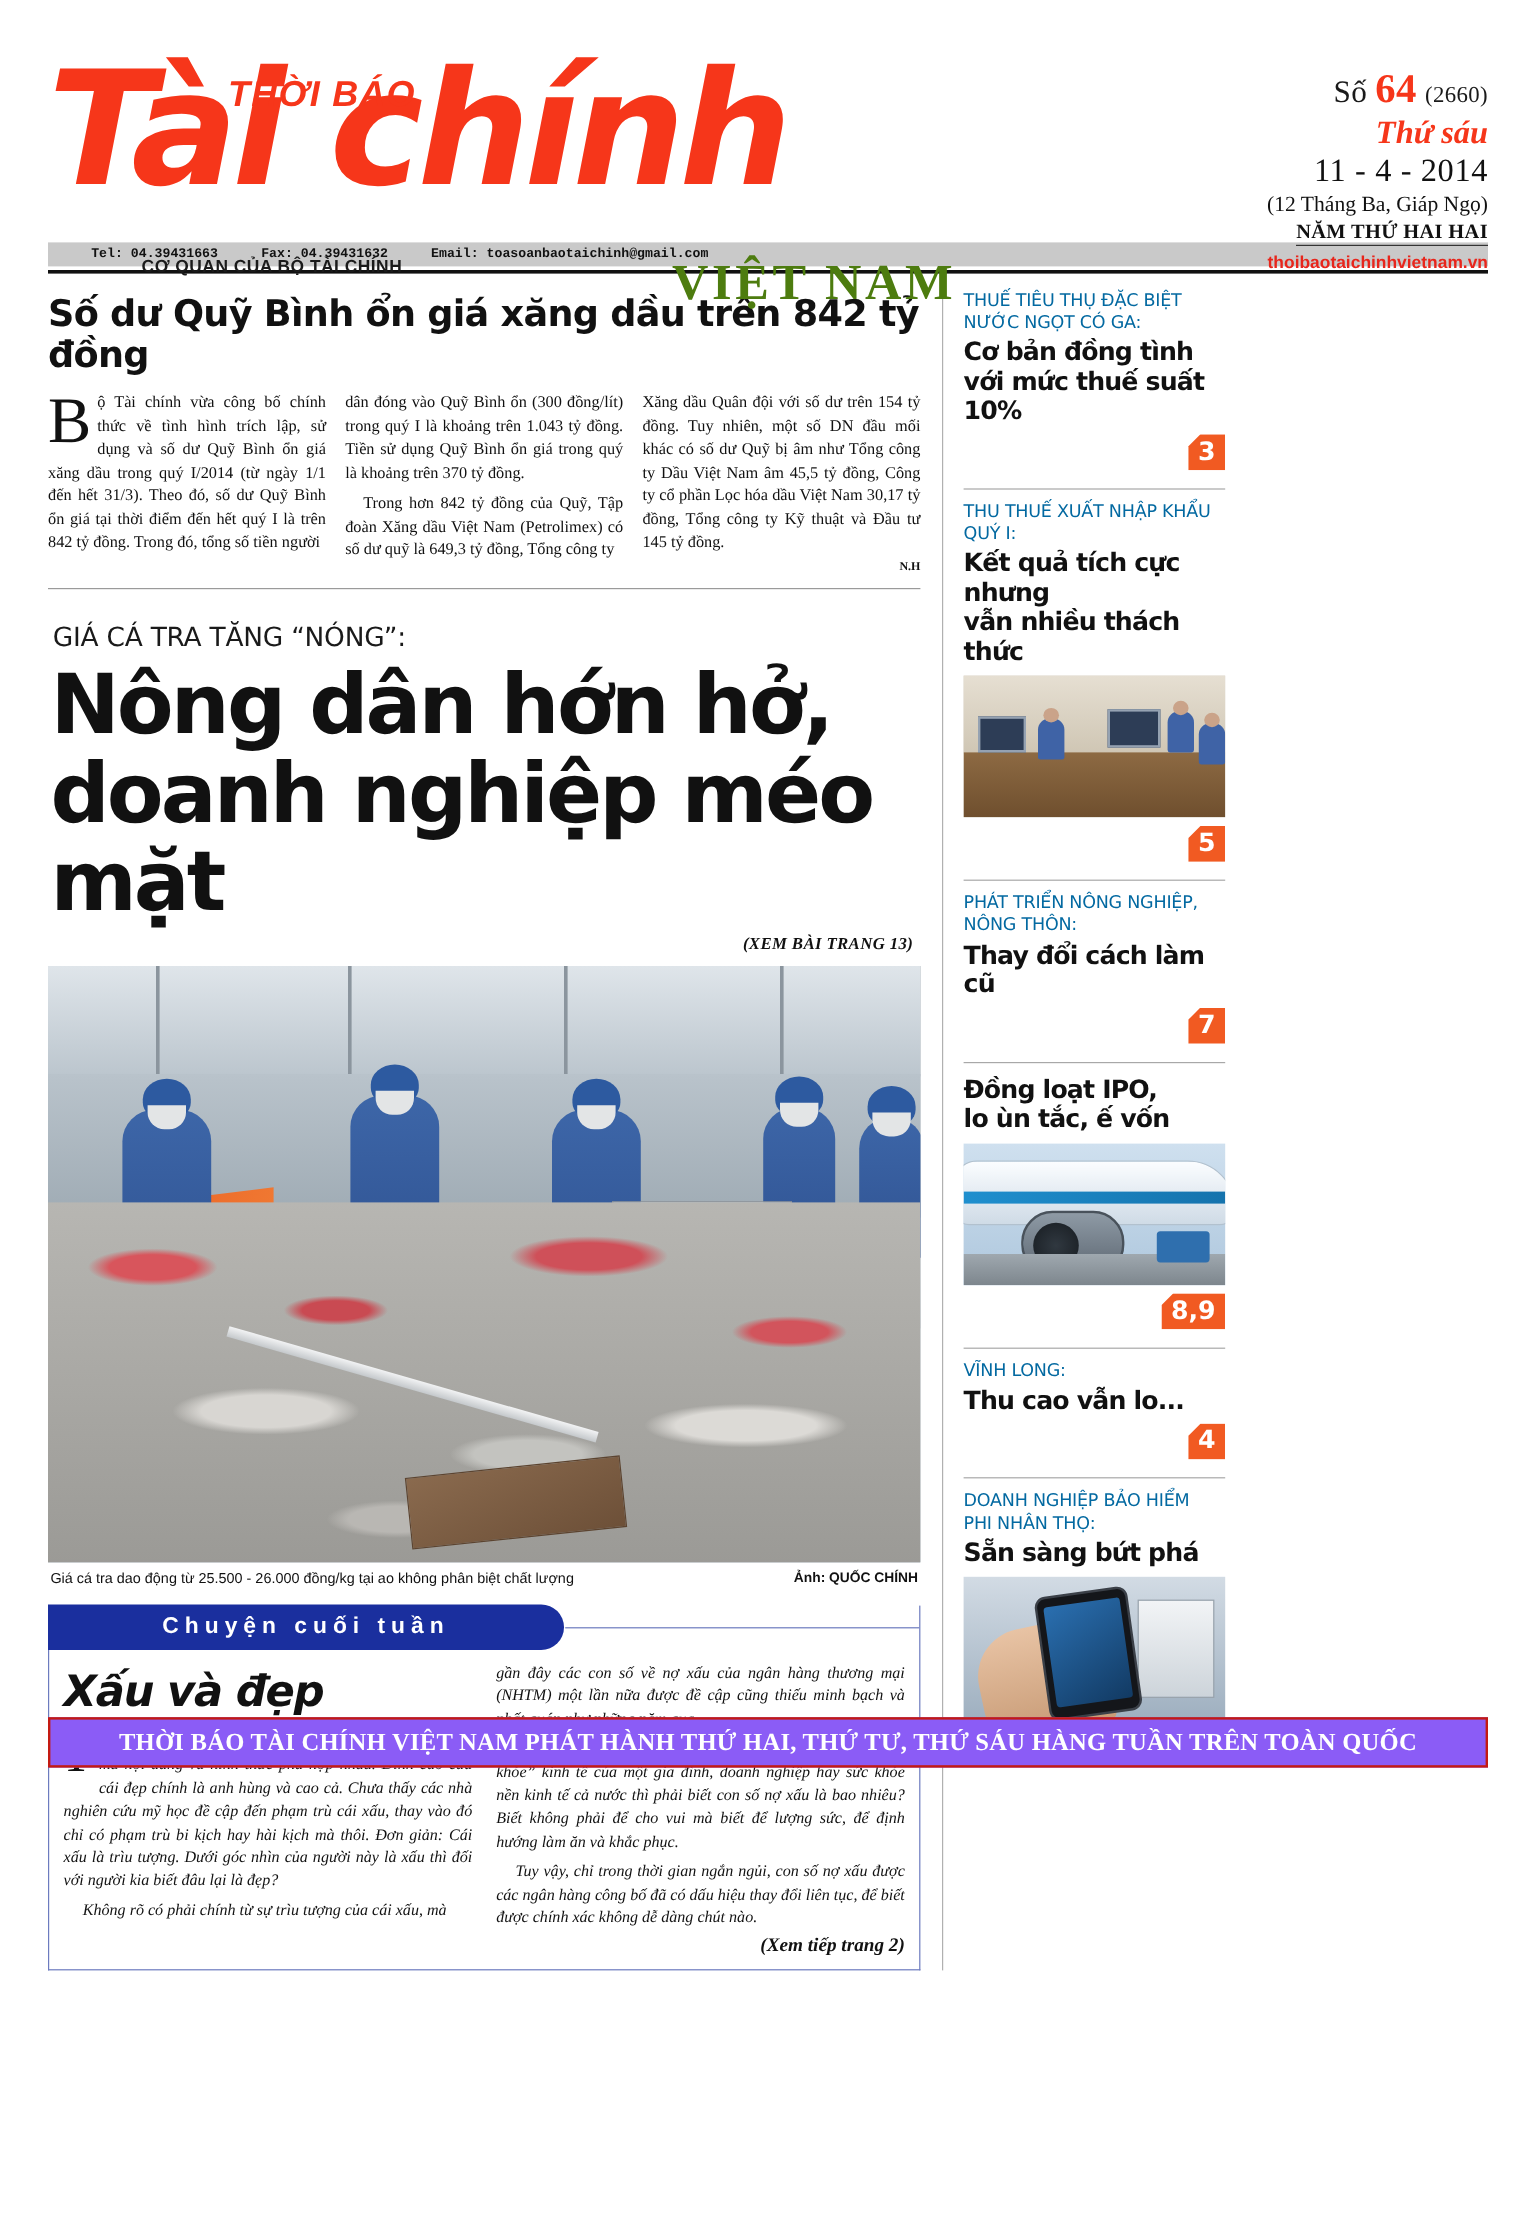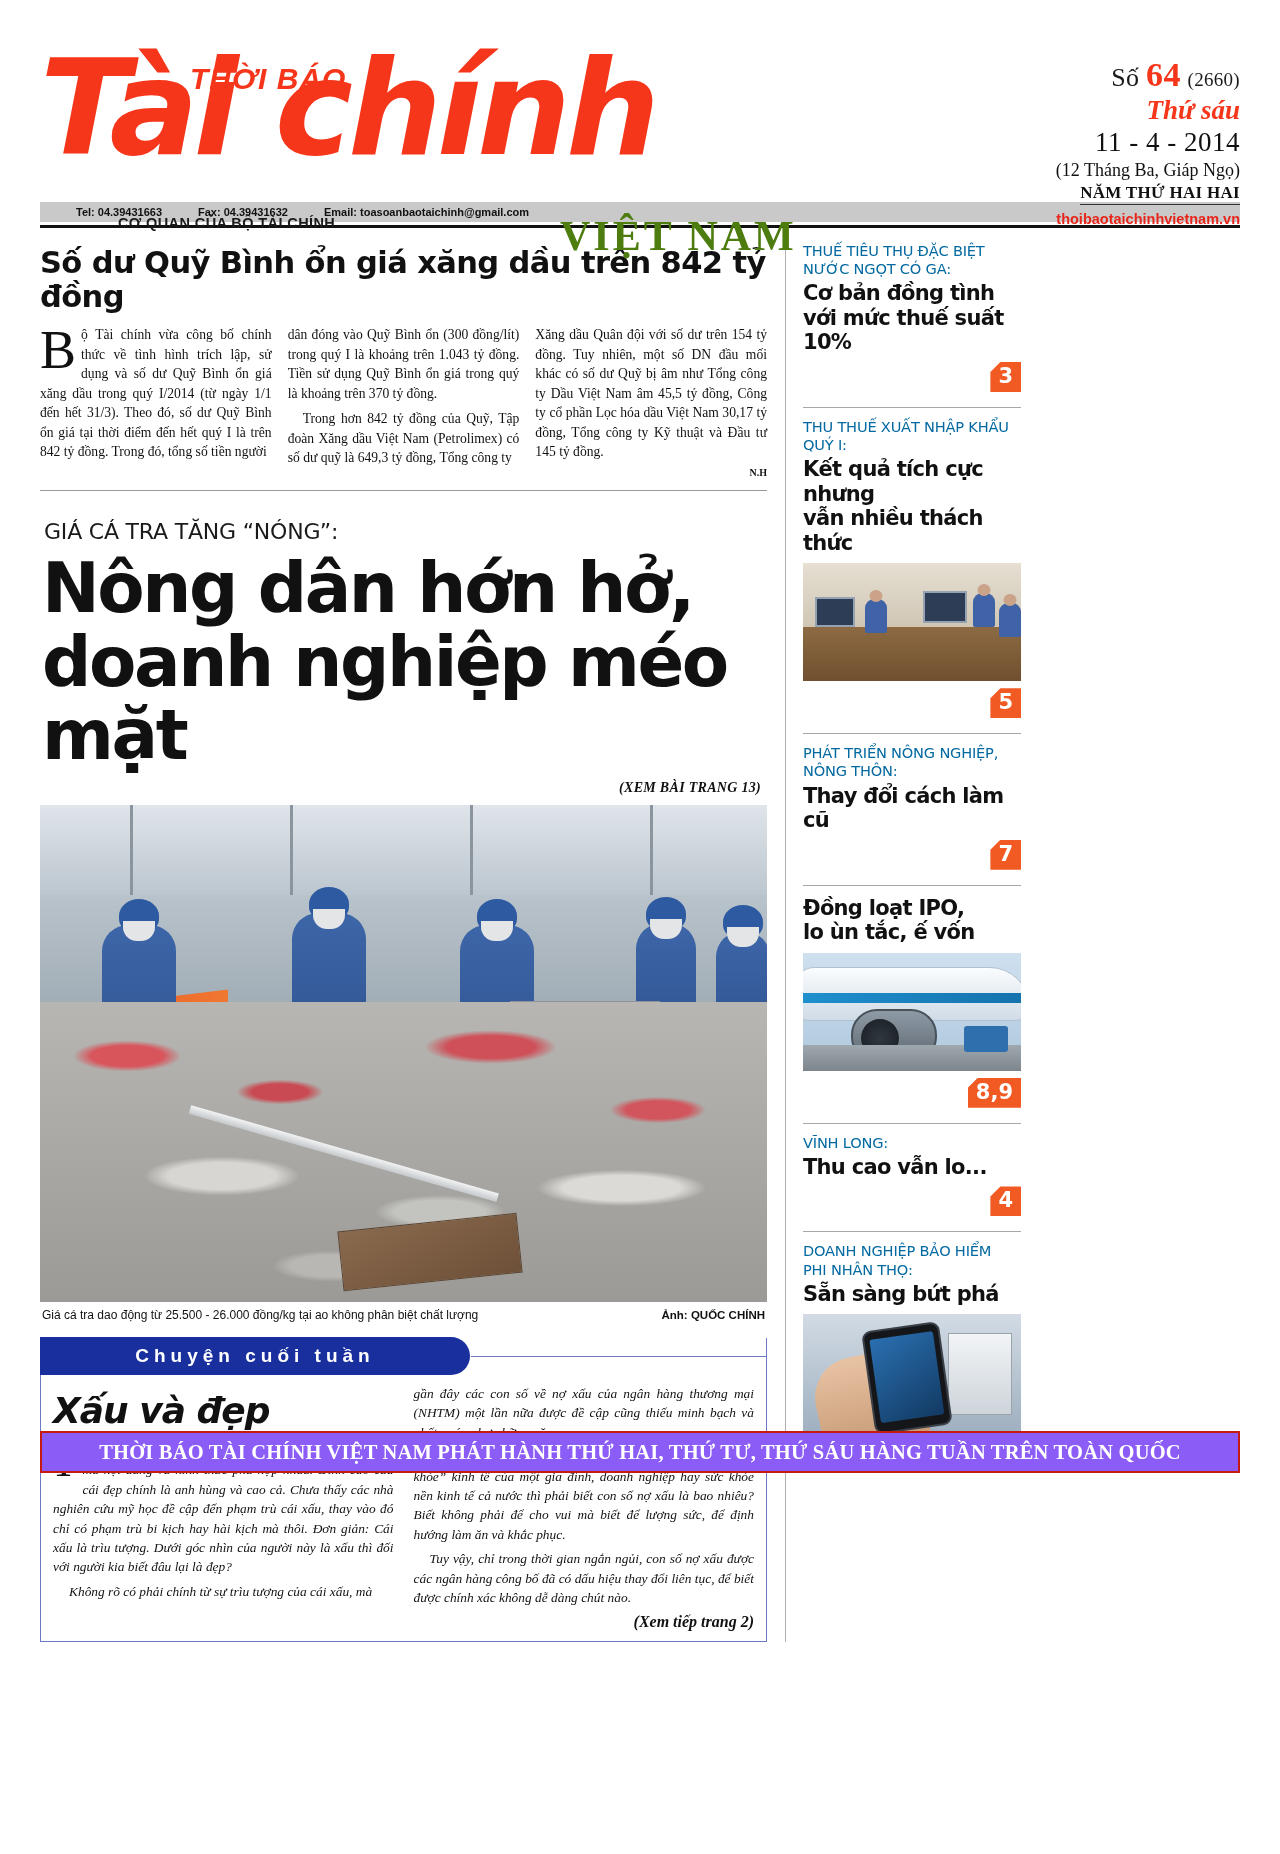--- a/index.html
+++ b/index.html
@@ -65,21 +65,21 @@
   .issue-web {
     font-family:"Liberation Sans", sans-serif;
     font-weight:bold; font-size:14.5px; color:#e8251b; margin-top:6px;
   }
 
   
   .contact-strip {
     height:20px; background:#c9c9c9;
     display:flex; align-items:center; gap:36px;
     padding-left:36px; margin-top:2px;
-    font-family:Liberation Sans, sans-serif;
+    font-family:Liberation Mono, monospace;
     font-weight:bold; font-size:11px; color:#111;
   }
   .strip-rule { height:3px; background:#111; margin-top:3px; }
 
   
   .content { display:flex; margin-top:14px; }
   .left-col { width:745px; padding-right:18px; }
   .divider-v { width:1px; background:#b0b0b0; margin:4px 0 0 0; }
   .right-col { width:235px; padding-left:17px; }
 

